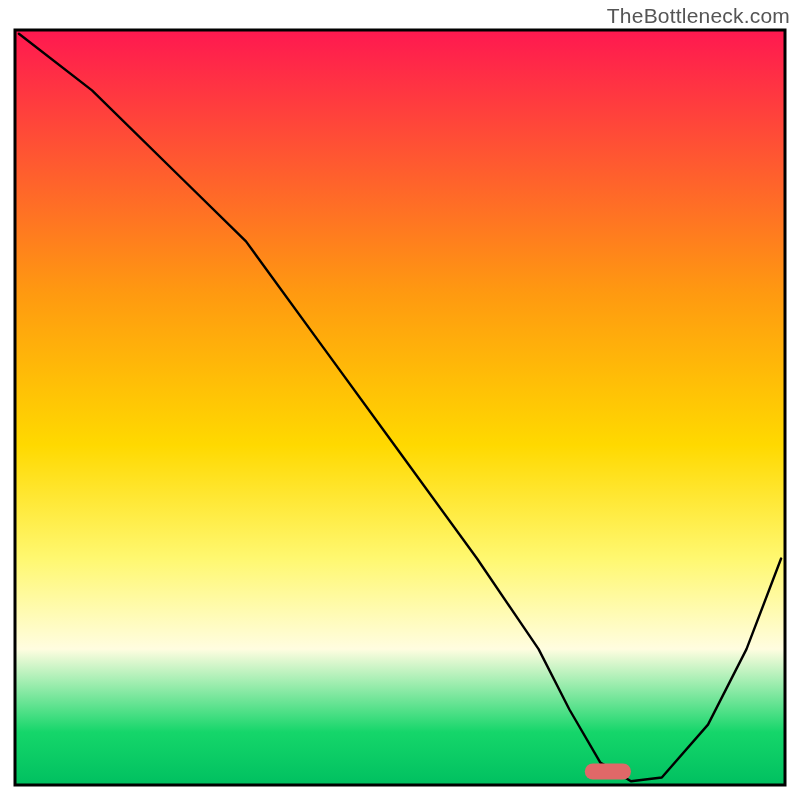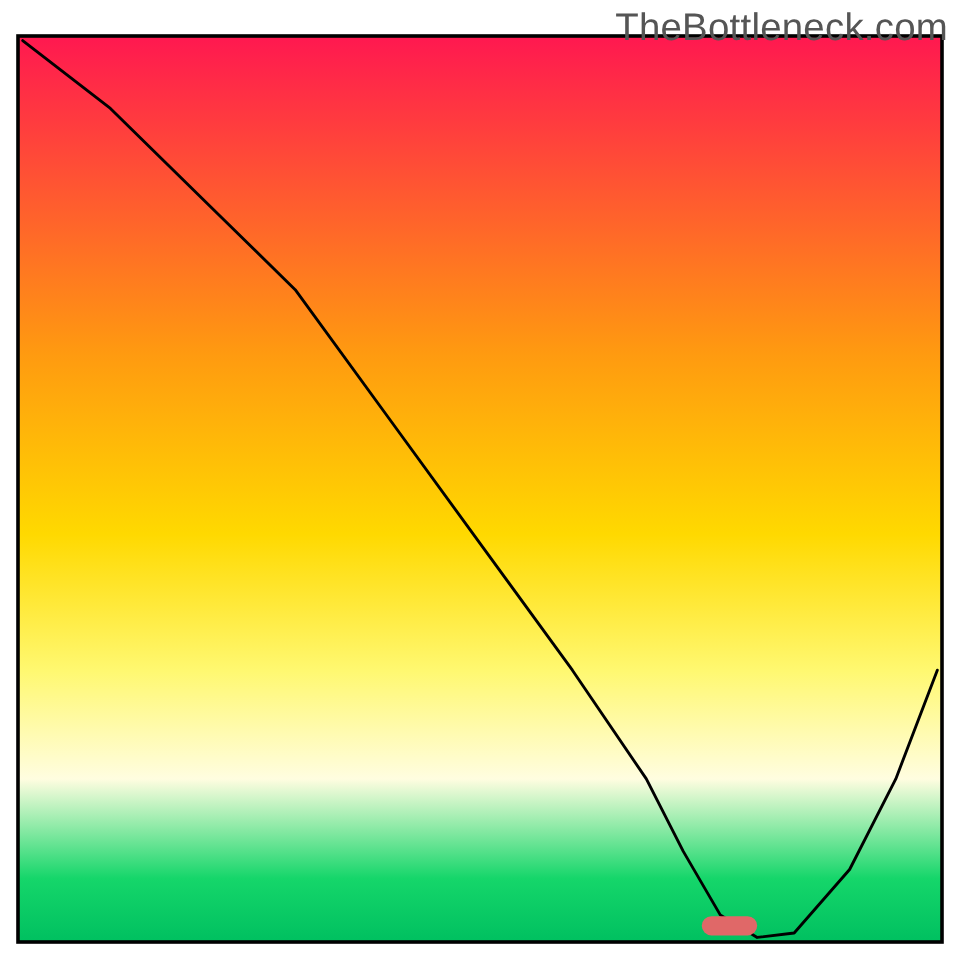--- a/index.html
+++ b/index.html
@@ -12,21 +12,21 @@
   }
   .chart-container {
     position: relative;
     width: 800px;
     height: 800px;
   }
   .watermark {
     position: absolute;
     top: 4px;
     right: 10px;
-    font-size: 32px;
+    font-size: 21px;
     font-weight: 500;
     color: #555555;
     letter-spacing: 0.2px;
     z-index: 10;
   }
   svg {
     display: block;
   }
 </style>
 </head>

